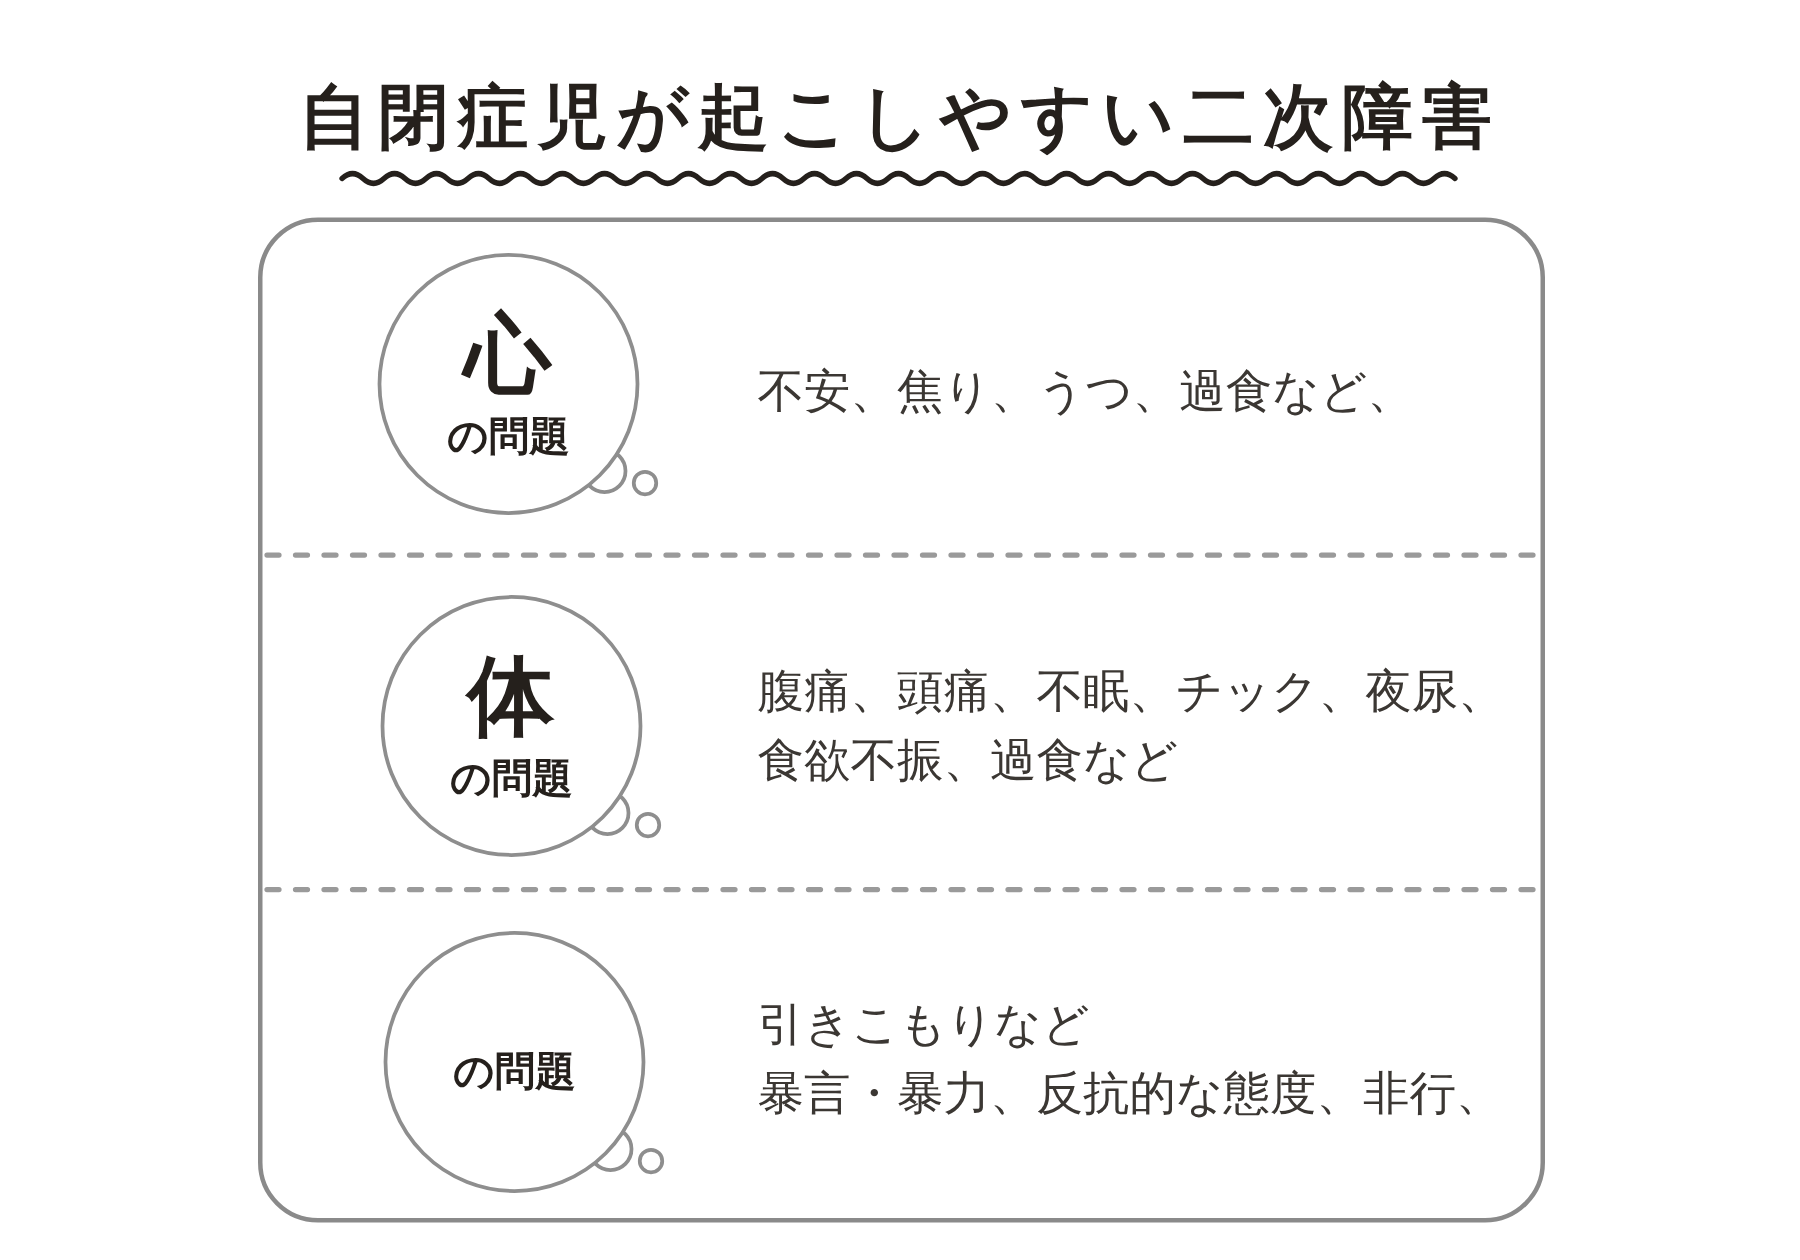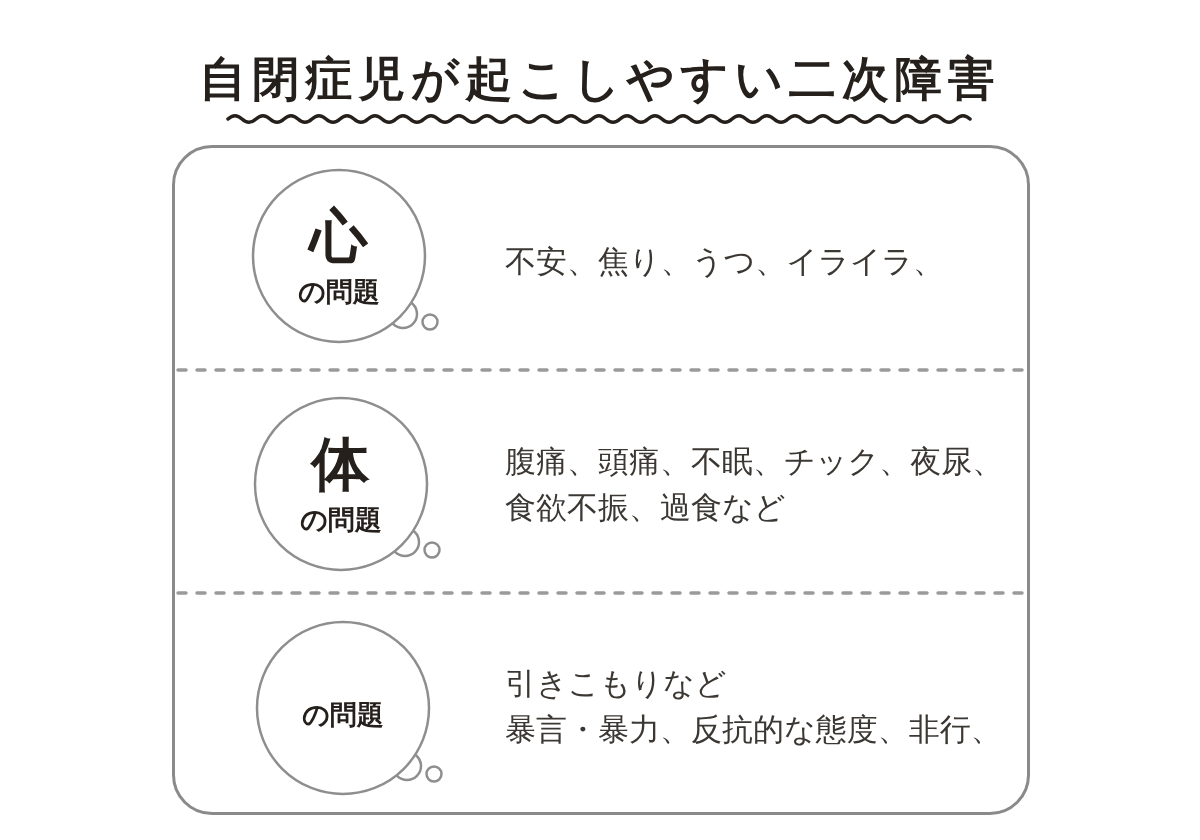--- a/index.html
+++ b/index.html
@@ -140,21 +140,21 @@
           <circle cx="156" cy="150" r="14"></circle>
           <circle cx="92" cy="92" r="86"></circle>
           <circle cx="183" cy="158" r="7.5"></circle>
         </svg>
         <div class="bubble-text">
           <div class="bubble-label">心</div>
           <div class="bubble-sub">の問題</div>
         </div>
       </div>
       <div class="desc">
-        <p>不安、焦り、うつ、イライラ、</p>
+        <p>不安、焦り、うつ、過食など、</p>
       </div>
     </section>
 
     <svg class="separator sep-0" width="852" height="4" viewBox="0 0 852 4">
       <line x1="3" y1="2" x2="849" y2="2"></line>
     </svg>
 
     <section class="row row-1">
       <div class="bubble bubble-1">
         <svg class="bubble-shape" width="200" height="182" viewBox="0 0 200 182">

